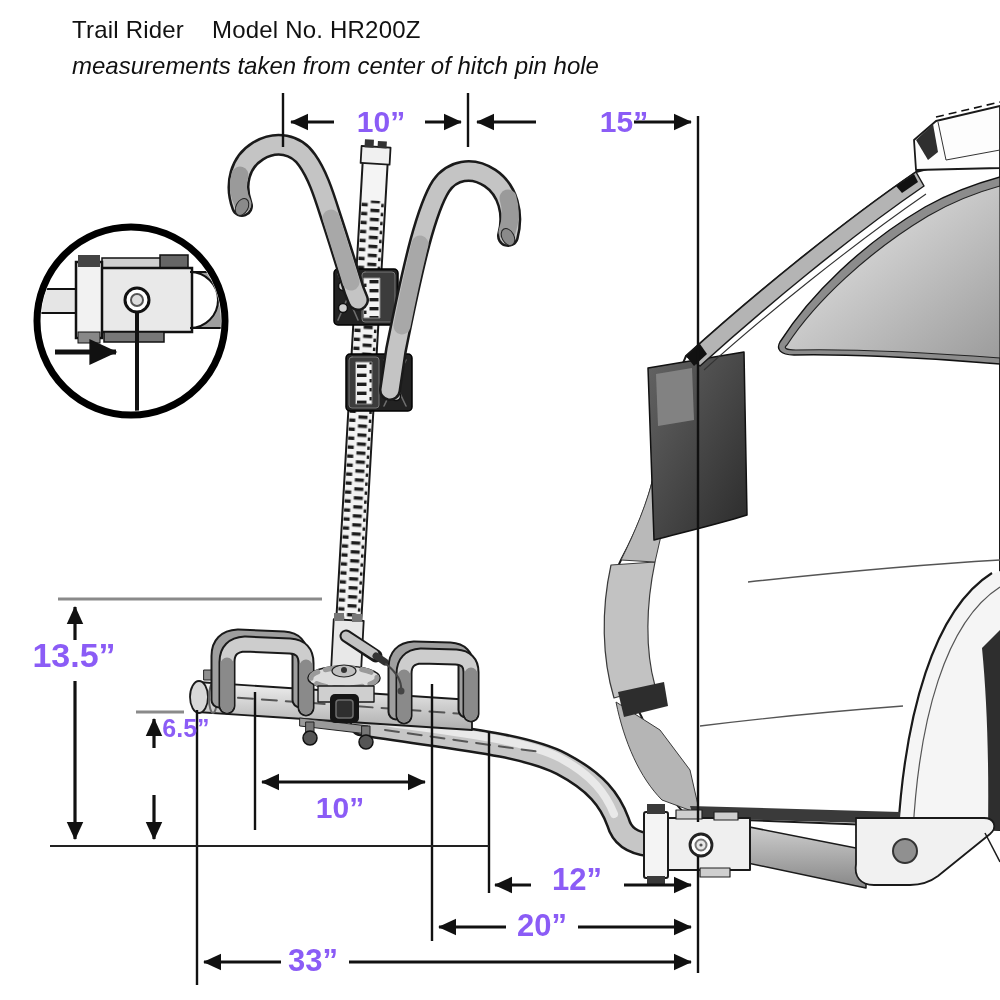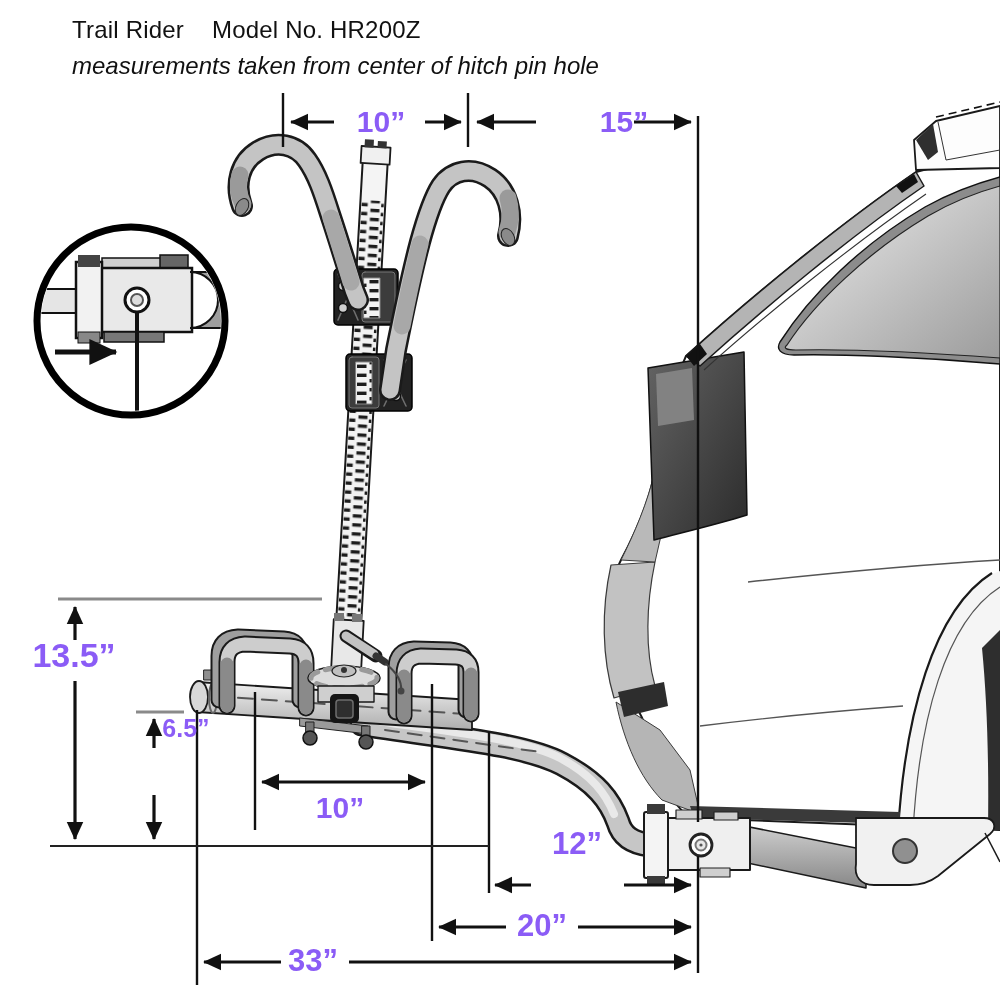--- a/index.html
+++ b/index.html
@@ -10,21 +10,21 @@
   .title-line{left:72px;top:16px;font-size:24px;letter-spacing:.2px;}
   .title-line .gap{display:inline-block;width:28px;}
   .subtitle{left:72px;top:52px;font-size:24px;font-style:italic;}
   .dim-label{transform:translate(-50%,-50%);font-weight:bold;color:#8b5cf6;}
   .lbl-top10{left:381px;top:122px;font-size:30px;}
   .lbl-top15{left:592px;top:122px;font-size:30px;margin-left:32px;}
   .lbl-note{left:50px;top:576px;font-size:17.5px;font-weight:bold;font-style:italic;transform:translate(0,-50%);}
   .lbl-135{left:74px;top:655px;font-size:34px;}
   .lbl-65{left:158px;top:728px;font-size:25px;margin-left:28px;}
   .lbl-mid10{left:340px;top:808px;font-size:30px;}
-  .lbl-12{left:577px;top:844px;font-size:31px;}
+  .lbl-12{left:577px;top:880px;font-size:31px;}
   .lbl-20{left:542px;top:926px;font-size:31px;}
   .lbl-33{left:313px;top:961px;font-size:31px;}
 </style>
 </head>
 <body>
 
 <div id="stage">
 
 <svg id="art" width="1000" height="1000" viewBox="0 0 1000 1000">
   <defs>

